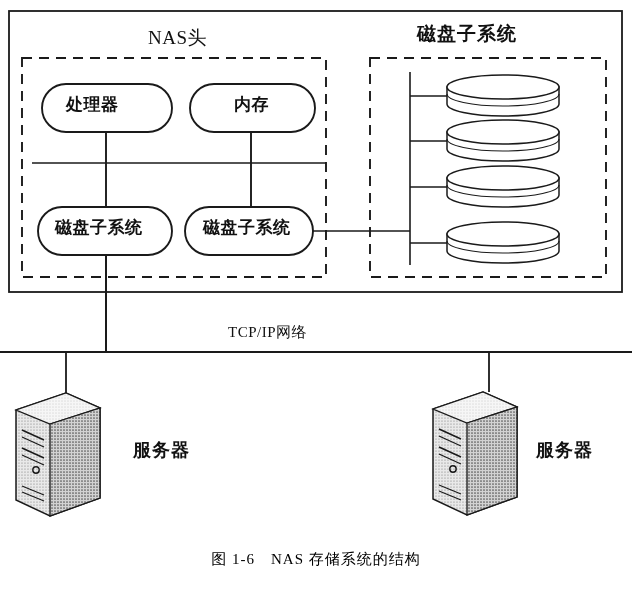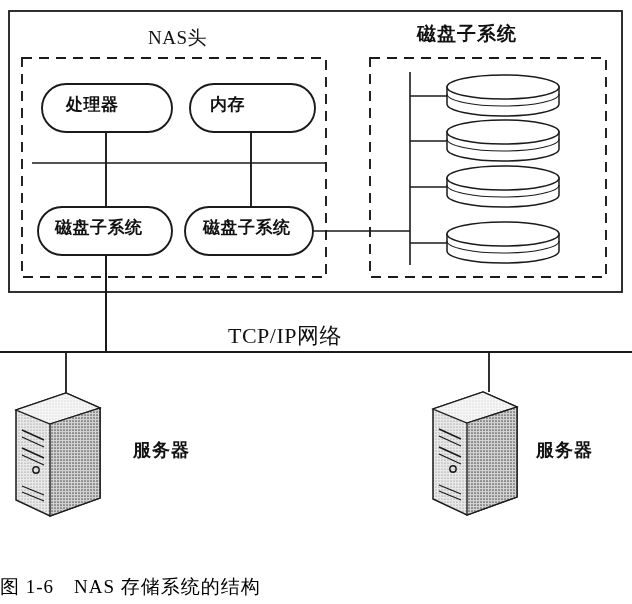--- a/index.html
+++ b/index.html
@@ -30,45 +30,44 @@
     font-family: "Liberation Serif", "DejaVu Serif", serif;
     color: #111111;
     line-height: 1;
   }
   .cjk {
     font-family: "DejaVu Sans", "Liberation Sans", sans-serif;
     font-weight: 700;
   }
   #nas-head-label  { left: 148px; top: 28px;  font-size: 19px; letter-spacing: 0.5px; }
   #disk-sub-label  { left: 417px; top: 24px;  font-size: 19px; letter-spacing: 1px; }
-  #tcpip-label     { left: 228px; top: 325px; font-size: 22px; letter-spacing: 0.5px; }
+  #tcpip-label     { left: 228px; top: 325px; font-size: 15px; letter-spacing: 0.5px; }
   #server-left-label  { left: 133px; top: 441px; font-size: 18px; letter-spacing: 1px; }
   #server-right-label { left: 536px; top: 441px; font-size: 18px; letter-spacing: 1px; }
   #figure-caption {
     position: absolute;
     left: 0;
     top: 550px;
     width: 632px;
-    text-align: left;
-    font-size: 19px;
+    text-align: center;
+    font-size: 15px;
     letter-spacing: 1px;
-    margin-top: 24px;
   }
   .pill-text {
     position: absolute;
     white-space: nowrap;
     font-family: "DejaVu Sans", "Liberation Sans", sans-serif;
     font-size: 17px;
     color: #111111;
     letter-spacing: 0.5px;
     line-height: 1;
     font-weight: bold;
   }
   #pill-text-0 { left: 66px;  top: 96px;  }
-  #pill-text-1 { left: 210px; top: 96px;  }
+  #pill-text-1 { left: 234px; top: 96px;  }
   #pill-text-2 { left: 55px;  top: 219px; }
   #pill-text-3 { left: 203px; top: 219px; }
 </style>
 </head>
 <body>
 
 <div id="figure-root">
 
   <svg id="diagram-svg" width="632" height="604" viewBox="0 0 632 604">
 

